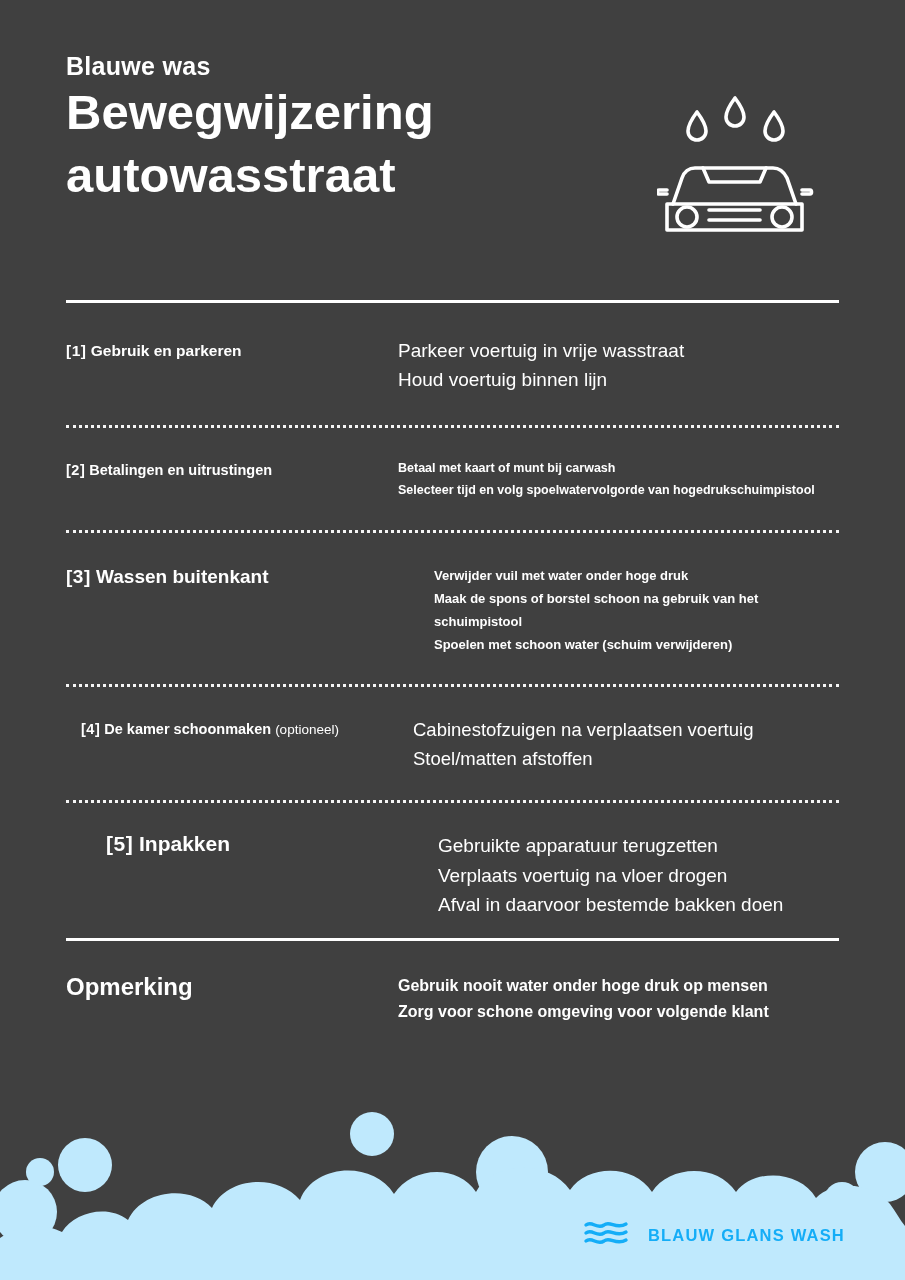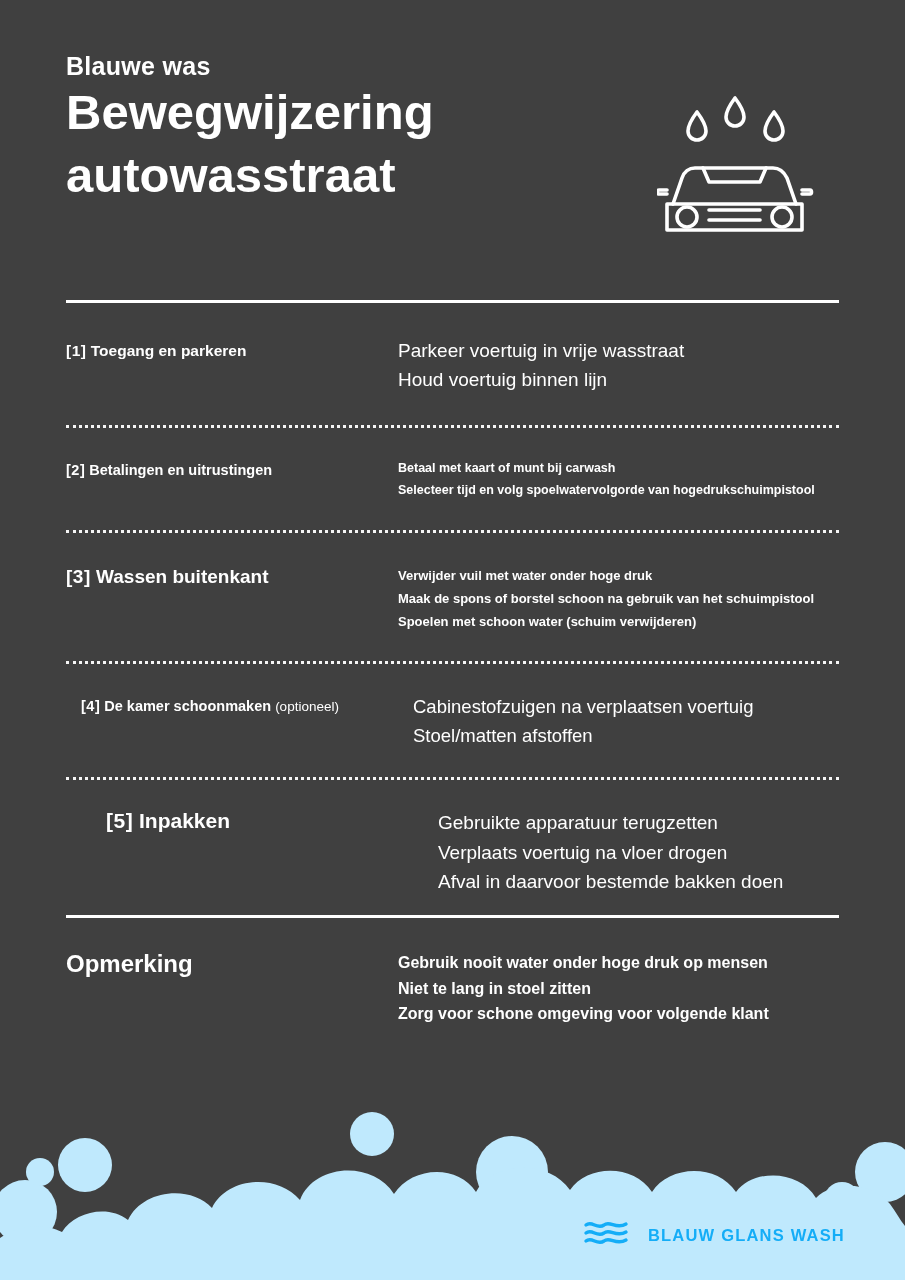--- a/index.html
+++ b/index.html
@@ -84,21 +84,21 @@
   
   .r1 { padding: 33px 0 30px 0; }
   .r1 .row-left { font-size: 15.5px; padding-top: 6px; }
   .r1 .row-right { font-size: 19px; }
 
   .r2 { padding: 30px 0 28px 0; }
   .r2 .row-left { font-size: 14.5px; padding-top: 4px; }
   .r2 .row-right { font-size: 12.5px; font-weight: bold; }
   .r2 .row-right p { line-height: 1.75; }
 
-  .r3 { padding: 31px 0 28px 0; }
+  .r3 { padding: 31px 0 28px 0; gap: 36px; }
   .r3 .row-left { font-size: 19px; padding-top: 2px; }
   .r3 .row-right { font-size: 13px; font-weight: bold; }
   .r3 .row-right p { line-height: 1.78; }
 
   .r4 { padding: 29px 0 27px 0; margin-left: 15px; }
   .r4 .row-left { font-size: 14.5px; padding-top: 5px; }
   .r4 .row-right { font-size: 18.5px; }
   .r4 .optional { font-weight: normal; font-size: 13.5px; }
 
   .r5 { padding: 28px 0 18px 0; margin-left: 40px; }
@@ -170,21 +170,21 @@
     </svg>
   </div>
 
   <div class="rules">
 
     <div class="rule-sep-solid"></div>
 
     <div class="row r1">
       <div class="row-left">
         <span class="bracket">[1]</span>
-        <span>Toegang en parkeren</span>
+        <span>Gebruik en parkeren</span>
       </div>
       <div class="row-right">
         <p>Parkeer voertuig in vrije wasstraat</p>
         <p>Houd voertuig binnen lijn</p>
       </div>
     </div>
 
     <div class="rule-sep-dotted"></div>
 
     <div class="row r2">
@@ -239,21 +239,20 @@
         <p>Afval in daarvoor bestemde bakken doen</p>
       </div>
     </div>
 
     <div class="rule-sep-solid"></div>
 
     <div class="row rnote">
       <div class="row-left">Opmerking</div>
       <div class="row-right">
         <p>Gebruik nooit water onder hoge druk op mensen</p>
-        <p>Niet te lang in stoel zitten</p>
         <p>Zorg voor schone omgeving voor volgende klant</p>
       </div>
     </div>
 
   </div>
 
   <div class="foam">
     <svg viewBox="0 0 905 240" width="905" height="240" fill="#BFE9FD">
       <circle cx="25" cy="172" r="32"></circle>
       <circle cx="85" cy="125" r="27"></circle>

